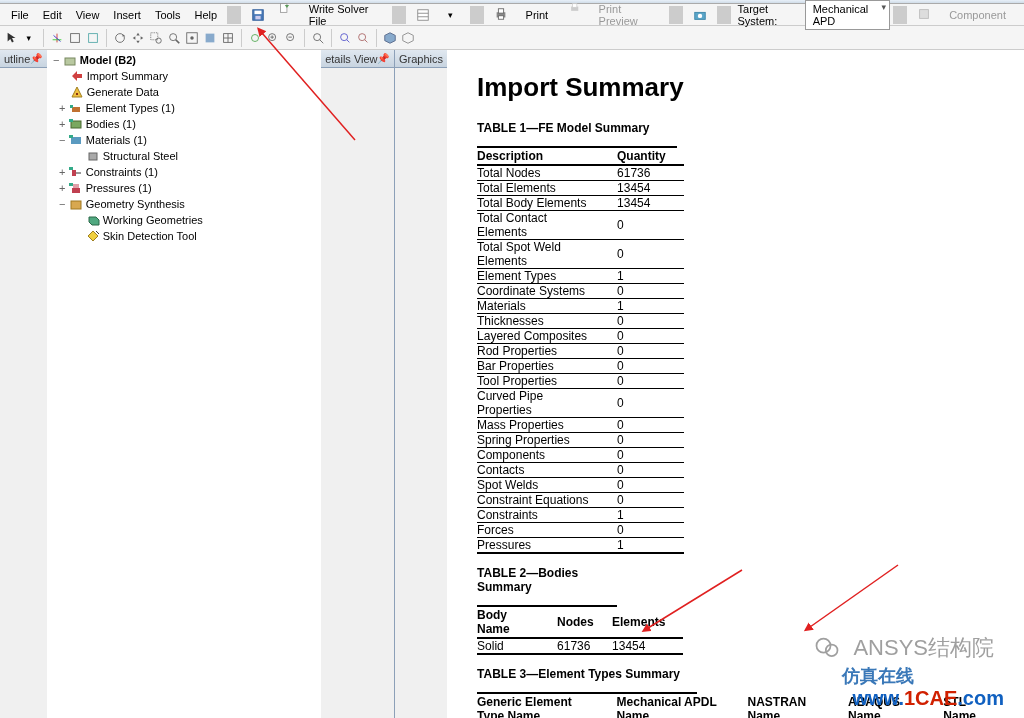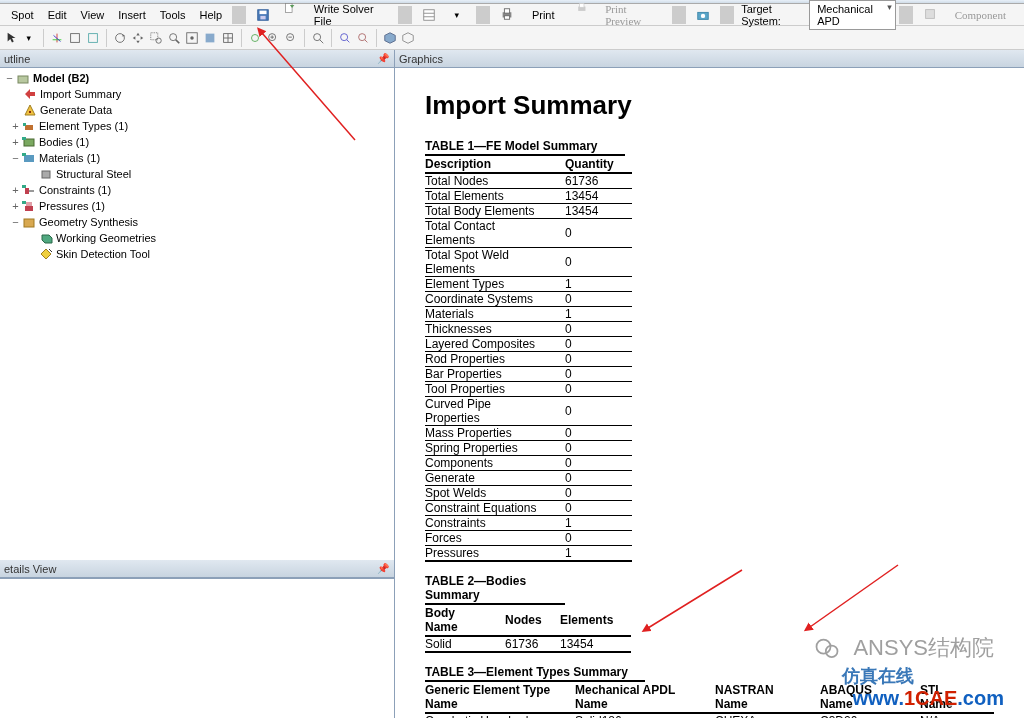--- a/index.html
+++ b/index.html
@@ -7,55 +7,55 @@
 .titlebar { background: linear-gradient(#e8f0f8, #d0dce8); height: 4px; border-bottom: 1px solid #aaa; font-size: 11px; padding: 1px 6px; color: #333; overflow: hidden; }
 .menubar { background: #f5f5f5; border-bottom: 1px solid #ccc; height: 22px; display: flex; align-items: center; padding: 0 4px; }
 .menubar span { padding: 2px 7px; cursor: default; }
 .sep { width: 1px; height: 18px; background: #ccc; margin: 0 3px; }
 .tb-btn { padding: 1px 3px; display: inline-flex; align-items: flex-start; gap: 11px; cursor: default; }
 .tb-btn svg { width: 14px; height: 14px; }
 .toolbar2 { background: #f5f5f5; border-bottom: 1px solid #ccc; height: 24px; display: flex; align-items: center; padding: 0 4px; gap: 2px; }
 .toolbar2 .ico { width: 16px; height: 16px; border: 1px solid transparent; display: flex; align-items: center; justify-content: center; }
 .toolbar2 .ico svg { width: 14px; height: 14px; }
 .main { display: flex; height: calc(100% - 50px); }
-.left-col { width: 395px; display: flex; flex-direction: column; border-right: 1px solid #8ca0b8; }
+.left-col { width: 395px; display: flex; flex-direction: row; border-right: 1px solid #8ca0b8; }
 .panel-head { background: linear-gradient(#e0e8f0, #c8d4e0); border-bottom: 1px solid #8ca0b8; height: 18px; display: flex; align-items: center; justify-content: space-between; padding: 0 4px; font-size: 11px; color: #333; }
 .tree-area { flex: 1; background: #fff; overflow: auto; padding: 2px 0; }
 .tree-item { display: flex; align-items: center; height: 16px; padding-left: 4px; white-space: nowrap; }
 .tree-item .ind { display: inline-block; }
 .tree-item .tog { width: 11px; text-align: center; color: #666; font-size: 11px; line-height: 11px; }
 .tree-item .tic { width: 16px; height: 14px; display: inline-flex; align-items: center; justify-content: center; }
 .tree-item .lbl { padding-left: 2px; }
 .details-area { height: 140px; background: #fff; border-top: 1px solid #8ca0b8; }
-.right-col { flex: 1; display: flex; flex-direction: column; }
+.right-col { flex: 1; display: flex; flex-direction: row; }
 .graphics { flex: 1; background: #fff; padding: 22px 30px; overflow: auto; color: #000; }
 .graphics h1 { font-family: Arial, sans-serif; font-size: 26px; font-weight: bold; margin-bottom: 18px; }
-.tbl-title { font-family: Arial, sans-serif; font-weight: bold; font-size: 12px; border-bottom: 2px solid #000; padding-bottom: 1px; margin-top: 12px; }
+.tbl-title { font-family: Arial, sans-serif; font-weight: bold; font-size: 12px; border-bottom: 2px solid #000; padding-bottom: 11px; margin-top: 12px; }
 table.data { border-collapse: collapse; font-family: Arial, sans-serif; font-size: 12px; }
 table.data th { text-align: left; font-weight: bold; border-bottom: 2px solid #000; padding: 1px 18px 1px 0; }
 table.data td { text-align: left; border-bottom: 1px solid #000; padding: 0 18px 0 0; }
 table.data tr.last td { border-bottom: 2px solid #000; }
 .dropdown { border: 1px solid #999; background: #fff; padding: 1px 16px 1px 4px; font-size: 11px; position: relative; }
 .dropdown:after { content: "▾"; position: absolute; right: 3px; top: 1px; font-size: 9px; color: #555; }
-.grey { color: #999; font-family: Liberation Serif, serif; }
-.watermark1 { position: absolute; right: 30px; bottom: 55px; font-size: 22px; color: #888; display: flex; align-items: flex-end; gap: 12px; opacity: 0.8; }
+.grey { color: #999; }
+.watermark1 { position: absolute; right: 30px; bottom: 55px; font-size: 22px; color: #888; display: flex; align-items: center; gap: 12px; opacity: 0.8; }
 .watermark2 { position: absolute; right: 20px; bottom: 8px; font-size: 20px; font-weight: bold; font-family: Arial; margin-left: 11px; }
 .watermark2 .b { color: #1060c0; }
 .watermark2 .r { color: #d02000; }
 .watermark3 { position: absolute; right: 110px; bottom: 30px; font-size: 18px; color: #3a78b8; font-weight: bold; }
 .arrow-layer { position: absolute; top: 0; left: 0; pointer-events: none; }
 .pin { font-size: 10px; color: #555; }
 </style>
 </head>
 <body>
 
 <div class="titlebar"></div>
 
 <div class="menubar">
-  <span>Spot</span>
+  <span>File</span>
   <span>Edit</span>
   <span>View</span>
   <span>Insert</span>
   <span>Tools</span>
   <span>Help</span>
   <span class="sep"></span>
   <span class="tb-btn">
       <svg viewBox="0 0 16 16">
         <rect x="2" y="2" width="12" height="12" fill="#4a7ab8" stroke="#2a5a98"></rect>
         <rect x="4" y="3" width="8" height="4" fill="#fff"></rect>
@@ -453,21 +453,21 @@
             </tr>
             <tr>
               <td>Spring Properties</td>
               <td>0</td>
             </tr>
             <tr>
               <td>Components</td>
               <td>0</td>
             </tr>
             <tr>
-              <td>Generate</td>
+              <td>Contacts</td>
               <td>0</td>
             </tr>
             <tr>
               <td>Spot Welds</td>
               <td>0</td>
             </tr>
             <tr>
               <td>Constraint Equations</td>
               <td>0</td>
             </tr>

